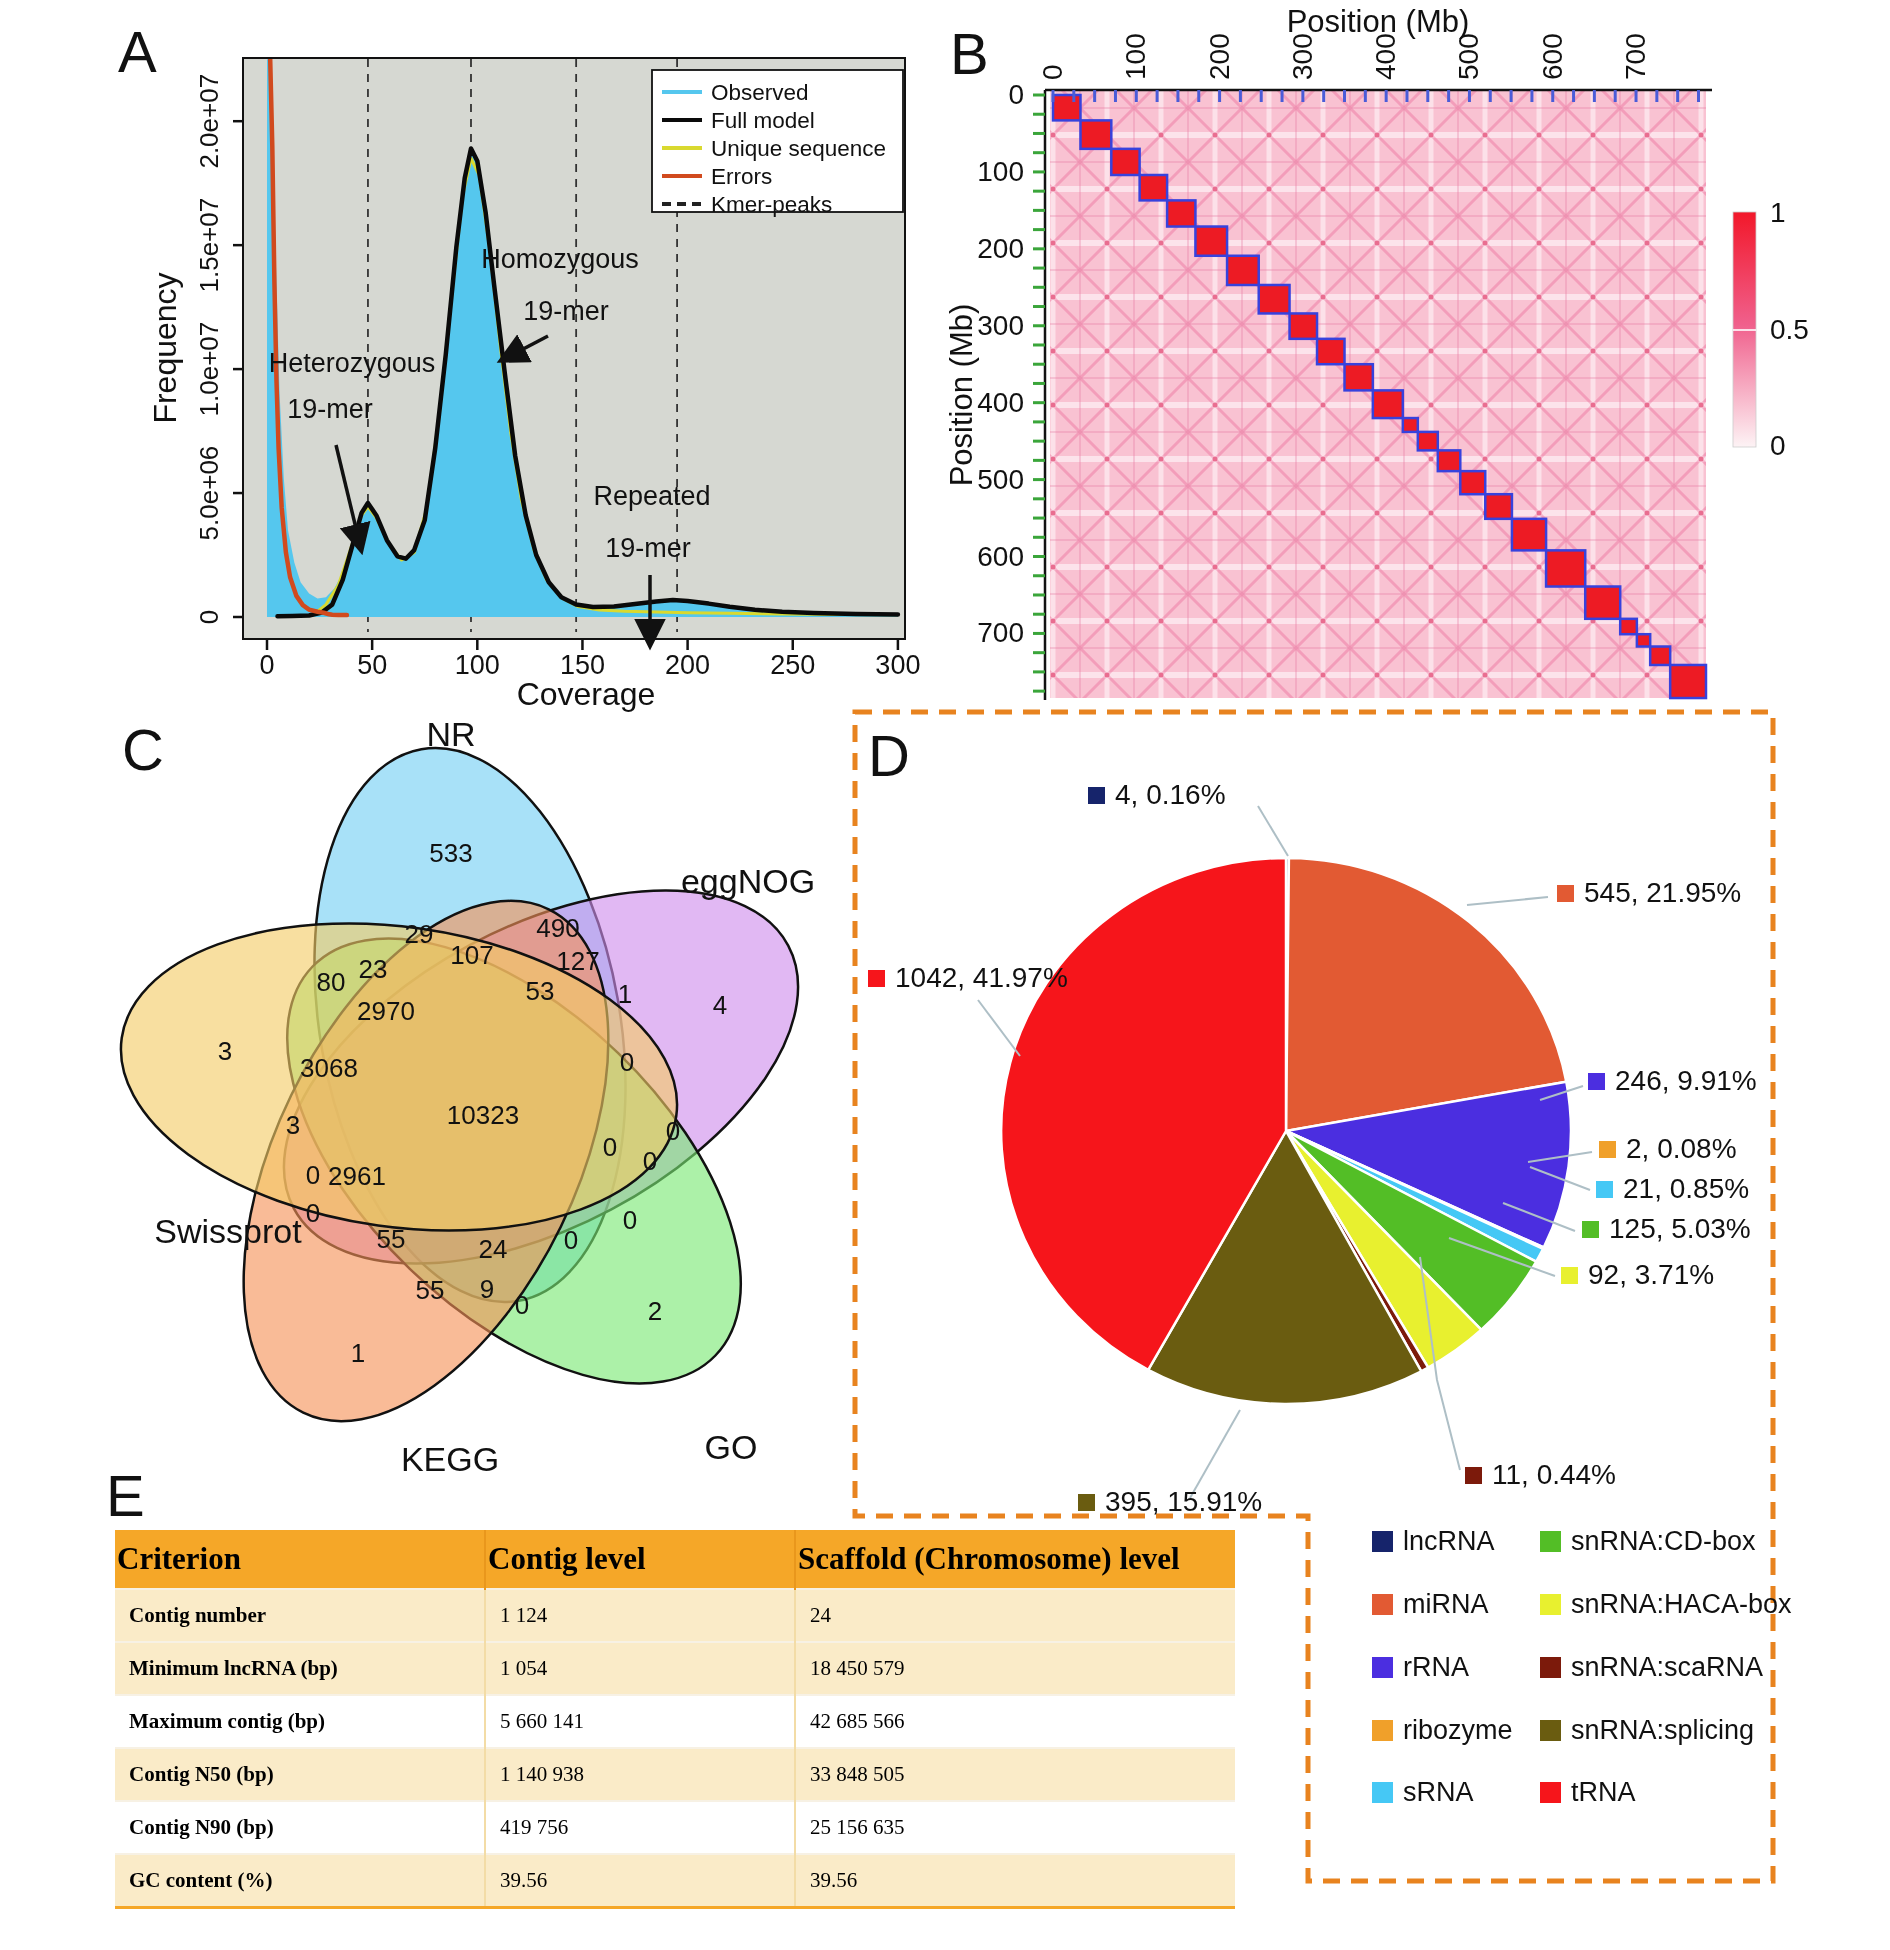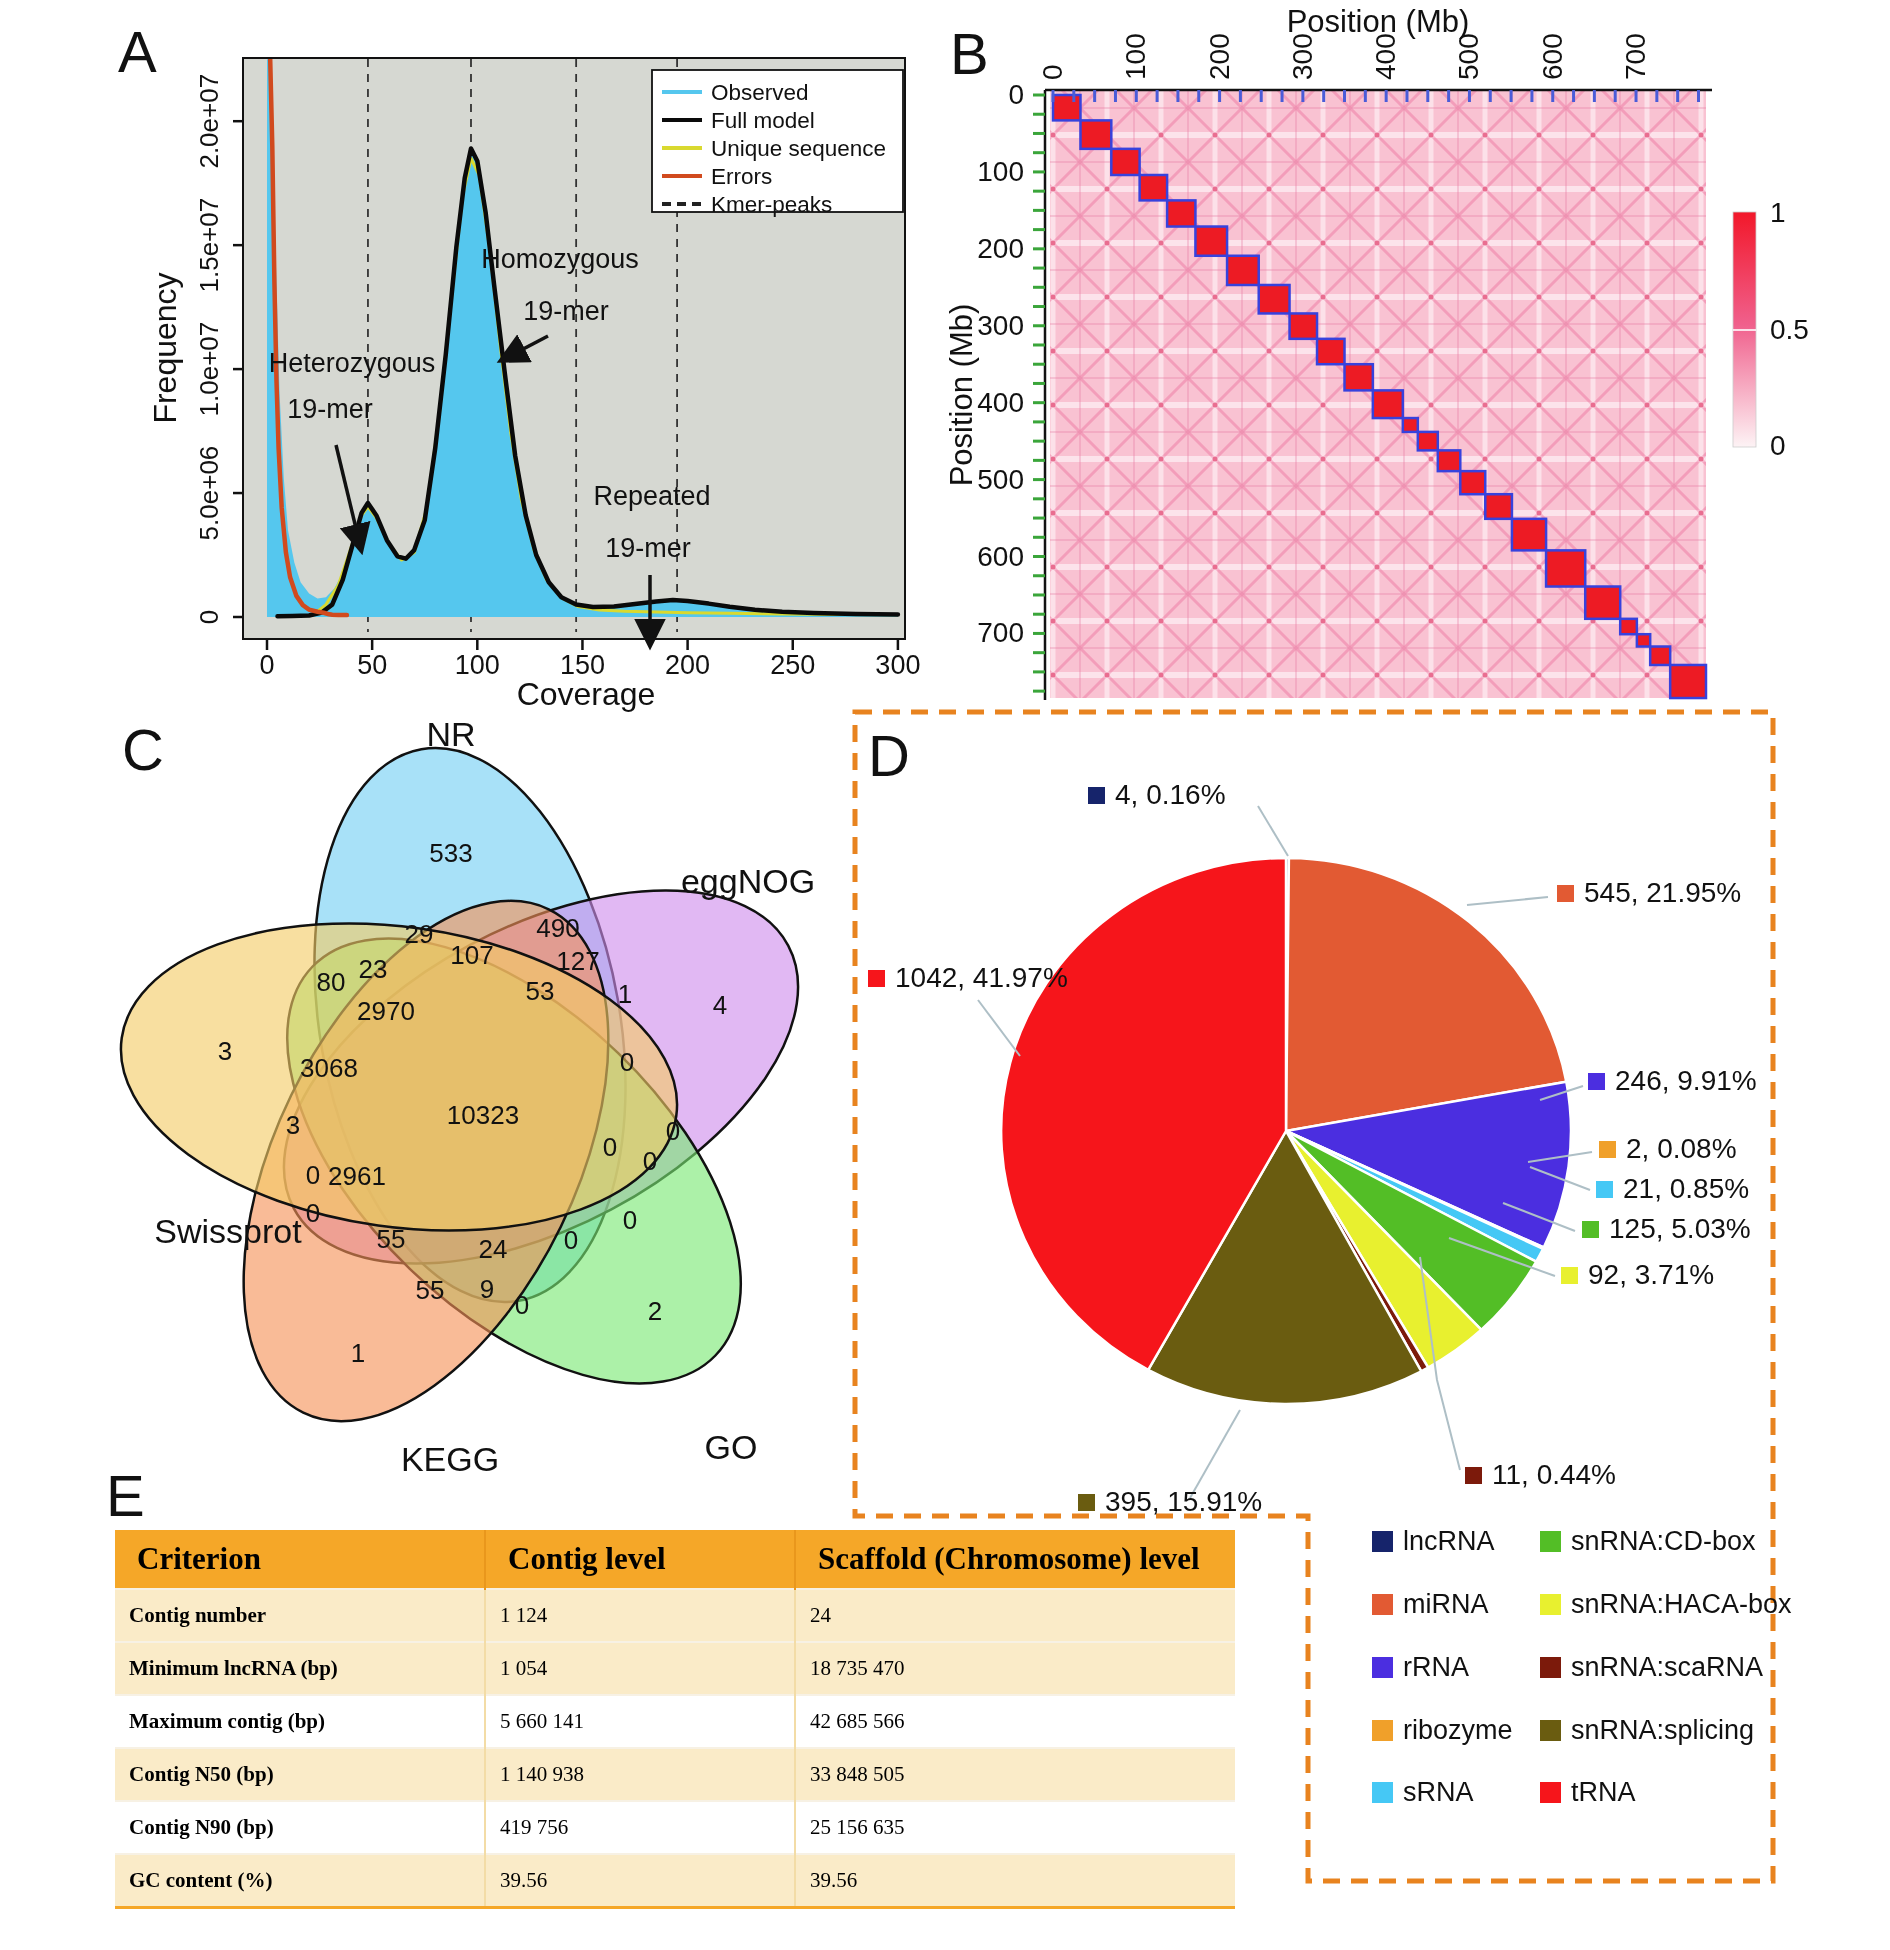--- a/index.html
+++ b/index.html
@@ -3,21 +3,21 @@
 <meta charset="utf-8">
 <style>
   html,body{margin:0;padding:0;background:#ffffff;}
   #root{position:relative;width:1890px;height:1950px;background:#ffffff;overflow:hidden;
         font-family:"Liberation Sans",sans-serif;}
   #scene{position:absolute;left:0;top:0;}
   .panel-letter{position:absolute;font-size:58px;color:#111;font-family:"Liberation Sans",sans-serif;}
   #assembly-table{position:absolute;left:115px;top:1530px;width:1120px;border-collapse:collapse;
         font-family:"Liberation Serif",serif;color:#000;table-layout:fixed;}
   #assembly-table th{background:#F5A728;font-weight:bold;font-size:31px;text-align:left;
-        padding:6px 22px;height:46px;border-right:2px solid #e9971c;}
+        padding:6px 2px;height:46px;border-right:2px solid #e9971c;}
   #assembly-table th:last-child{border-right:none;margin-top:24px;}
   #assembly-table td{font-size:21px;padding:4px 14px;height:43px;border-right:2px solid #f3dca6;
         border-top:2px solid #f7f1e4;}
   #assembly-table td:last-child{border-right:none;}
   #assembly-table td.crit{font-weight:bold;}
   #assembly-table tr.odd td{background:#FAEBC8;}
   #assembly-table tr.even td{background:#FFFFFF;}
   #assembly-table{border-bottom:3px solid #F5A728;}
   text{font-family:"Liberation Sans",sans-serif;fill:#111;}
 </style>
@@ -343,21 +343,21 @@
       </thead>
     <tbody>
         <tr class="odd">
           <td class="crit">Contig number</td>
           <td>1 124</td>
           <td>24</td>
         </tr>
         <tr class="odd">
           <td class="crit">Minimum lncRNA (bp)</td>
           <td>1 054</td>
-          <td>18 735 470</td>
+          <td>18 450 579</td>
         </tr>
         <tr class="even">
           <td class="crit">Maximum contig (bp)</td>
           <td>5 660 141</td>
           <td>42 685 566</td>
         </tr>
         <tr class="odd">
           <td class="crit">Contig N50 (bp)</td>
           <td>1 140 938</td>
           <td>33 848 505</td>

